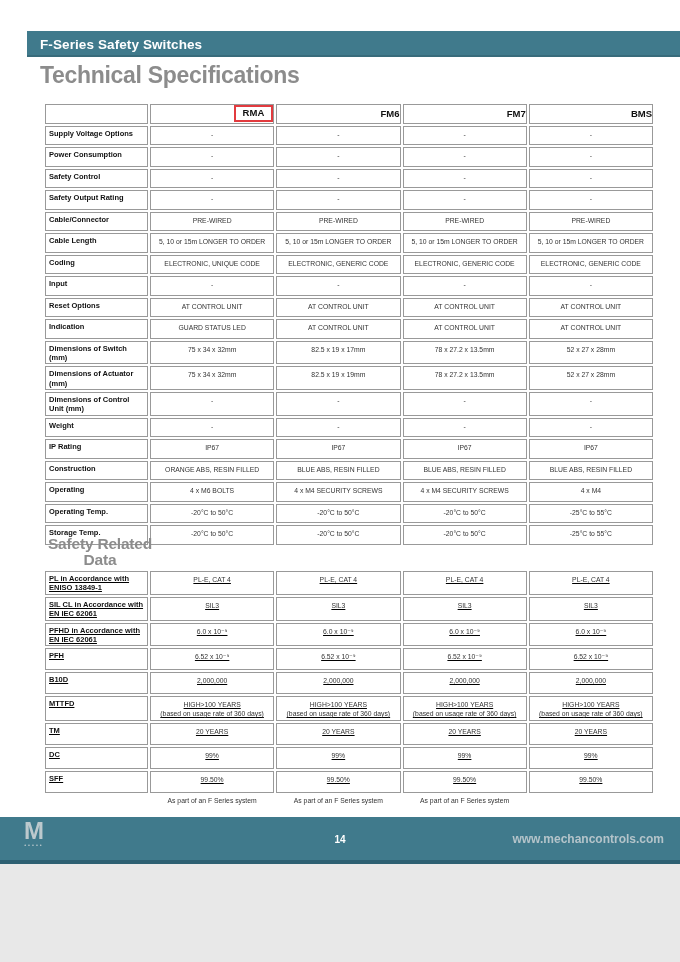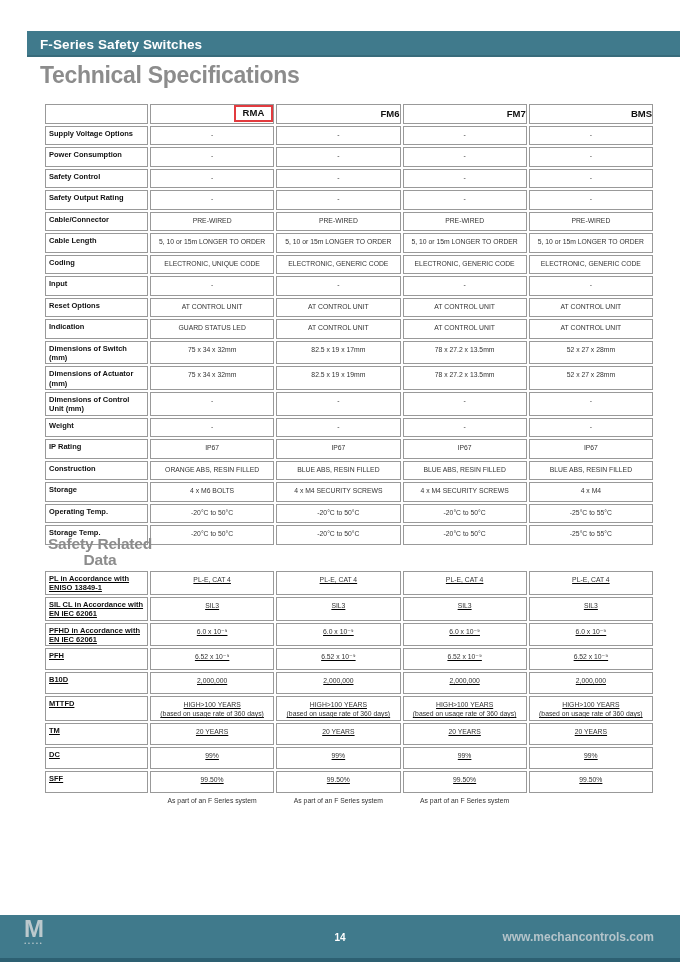--- a/index.html
+++ b/index.html
@@ -1,17 +1,17 @@
 <!DOCTYPE html>
 <html><head>
 <meta charset="utf-8">
 <style>
   html,body{margin:0;padding:0;background:#e8e8e8;}
   .page{
-    position:relative;width:680px;height:962px;background:#ffffff;
+    position:relative;width:680px;height:864px;background:#ffffff;
     font-family:"Liberation Sans","DejaVu Sans",sans-serif;overflow:hidden;
     margin:0 auto;
   }
   
   .topbar{
     position:absolute;left:27px;right:0;top:31px;height:26px;
     background:#407a8c;display:flex;align-items:center;
     padding-left:13px;box-sizing:border-box;
     box-shadow:inset 0 -2px 0 rgba(0,0,0,0.12);
   }
@@ -64,21 +64,21 @@
   .logo{
     position:absolute;left:24px;top:4px;display:flex;flex-direction:column;align-items:center;
   }
   .logo-m{font-size:24px;font-weight:bold;color:#bcc9cd;line-height:0.85;}
   .logo-dots{font-size:5.5px;color:#bcc9cd;letter-spacing:2px;margin-top:1px;}
   .page-num{
     position:absolute;left:50%;top:50%;transform:translate(-50%,-50%);
     color:#ffffff;font-weight:bold;font-size:10px;
   }
   .site{
-    position:absolute;right:26px;top:50%;transform:translateY(-50%);
+    position:absolute;right:16px;top:50%;transform:translateY(-50%);
     color:#b4c4ca;font-weight:bold;font-size:12px;
   }
 </style>
 </head>
 <body>
 
 <div class="page">
 
   <div class="topbar">
     <span class="bar-title">F-Series Safety Switches</span>
@@ -167,21 +167,21 @@
       <div class="cell label">IP Rating</div>
       <div class="cell value">IP67</div>
       <div class="cell value">IP67</div>
       <div class="cell value">IP67</div>
       <div class="cell value">IP67</div>
       <div class="cell label">Construction</div>
       <div class="cell value">ORANGE ABS, RESIN FILLED</div>
       <div class="cell value">BLUE ABS, RESIN FILLED</div>
       <div class="cell value">BLUE ABS, RESIN FILLED</div>
       <div class="cell value">BLUE ABS, RESIN FILLED</div>
-      <div class="cell label">Storage</div>
+      <div class="cell label">Operating</div>
       <div class="cell value">4 x M6 BOLTS</div>
       <div class="cell value">4 x M4 SECURITY SCREWS</div>
       <div class="cell value">4 x M4 SECURITY SCREWS</div>
       <div class="cell value">4 x M4</div>
       <div class="cell label">Operating Temp.</div>
       <div class="cell value">-20°C to 50°C</div>
       <div class="cell value">-20°C to 50°C</div>
       <div class="cell value">-20°C to 50°C</div>
       <div class="cell value">-25°C to 55°C</div>
       <div class="cell label">Storage Temp.</div>

